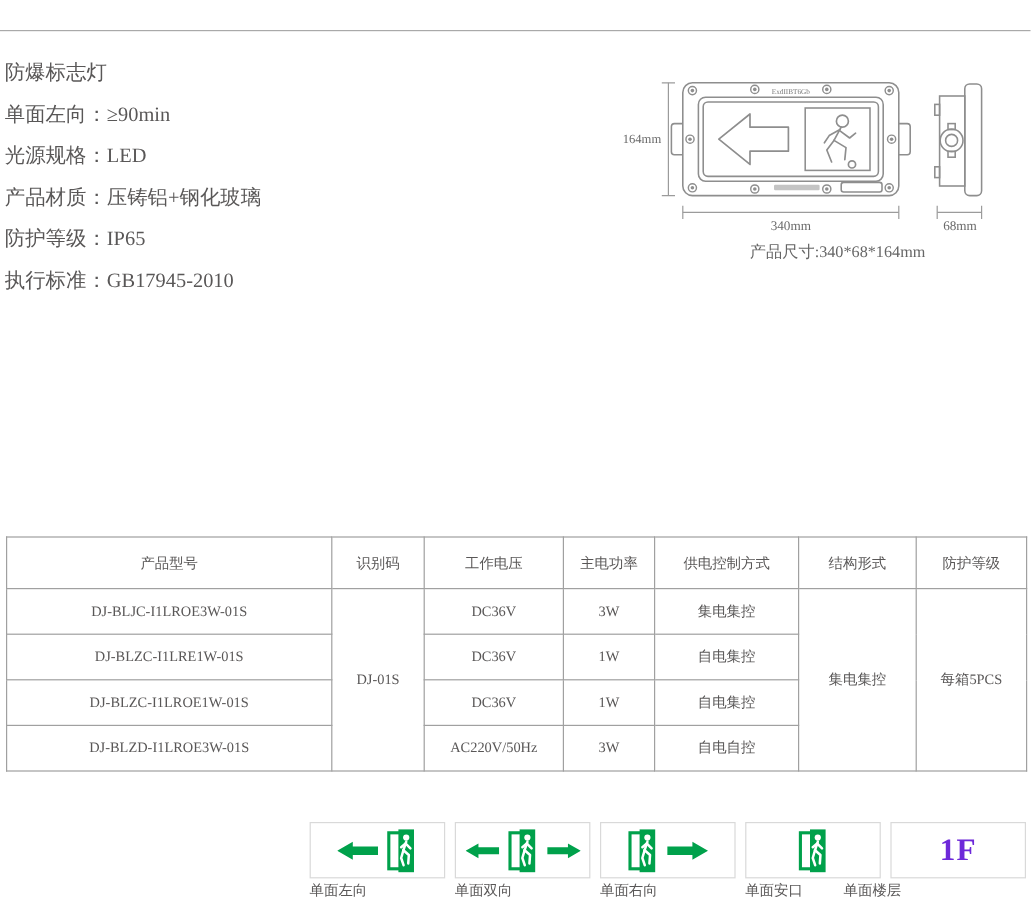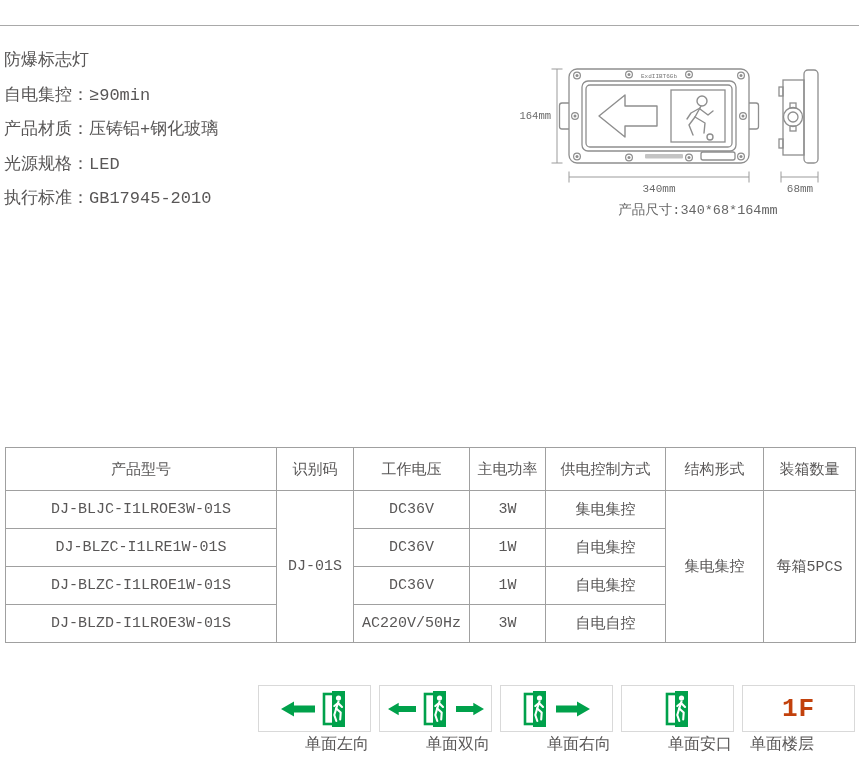--- a/index.html
+++ b/index.html
@@ -1,52 +1,53 @@
 <!DOCTYPE html>
 <html><head>
 <meta charset="utf-8">
 <style>
   html,body{margin:0;padding:0;background:#fff;}
   .canvas{
     position:relative;width:859px;height:765px;background:#ffffff;overflow:hidden;
-    font-family:Liberation Mono, monospace;color:#595757;
+    font-family:Liberation Serif, serif;color:#595757;
   }
   .topline{position:absolute;top:25px;left:0;width:859px;height:1px;background:#a9a9a9;}
   .specs{position:absolute;left:4px;top:44px;font-size:17px;line-height:34.5px;color:#595757;}
   .spec-title{font-size:17px;}
   .drawing{position:absolute;left:505px;top:53px;}
   .spec-table{
     position:absolute;left:5px;top:447px;width:850px;
-    border-collapse:collapse;table-layout:fixed;font-size:15px;color:#595757;
+    border-collapse:collapse;table-layout:fixed;font-size:12px;color:#595757;
   }
   .spec-table th,.spec-table td{
     border:1px solid #a0a0a0;text-align:center;vertical-align:middle;
     font-weight:normal;padding:0;overflow:hidden;white-space:nowrap;
   }
   .spec-table thead tr{height:43px;}
   .spec-table tbody tr{height:38px;}
   .vbox{
     position:absolute;top:685px;width:111px;height:45px;background:#fff;
     border:1px solid #d9d9d9;display:flex;align-items:center;justify-content:center;gap:7px;
   }
-  .vlabel{position:absolute;top:734px;width:111px;text-align:right;font-size:16px;color:#595757;}
-  .floor-text{font-size:26px;font-weight:bold;color:#c2410c;letter-spacing:1px;}
+  .vlabel{position:absolute;top:734px;width:111px;text-align:left;font-size:12px;color:#595757;}
+  .floor-text{font-size:26px;font-weight:bold;color:#6d28d9;letter-spacing:1px;}
 </style>
 </head>
 <body>
 
 <div class="canvas">
 
   <div class="topline"></div>
 
   <div class="specs">
     <div class="spec-title">防爆标志灯</div>
-    <div>自电集控：≥90min</div>
+    <div>单面左向：≥90min</div>
+    <div>光源规格：LED</div>
     <div>产品材质：压铸铝+钢化玻璃</div>
-    <div>光源规格：LED</div>
+    <div>防护等级：IP65</div>
     <div>执行标准：GB17945-2010</div>
   </div>
 
   <svg class="drawing" viewBox="0 0 354 170" width="354" height="170" xmlns="http://www.w3.org/2000/svg">
 
     <g stroke="#8e8e8e" fill="none" stroke-width="1.3">
       <rect x="64" y="16" width="180" height="94" rx="8"></rect>
       <rect x="77" y="28" width="154" height="70" rx="6"></rect>
       <rect x="81" y="32" width="146" height="62" rx="4"></rect>
       <path d="M64,50 h-7 a2.5,2.5 0 0 0 -2.5,2.5 v21 a2.5,2.5 0 0 0 2.5,2.5 h7"></path>
@@ -136,21 +137,21 @@
         <col style="width:92px">
     </colgroup>
     <thead>
       <tr>
         <th>产品型号</th>
         <th>识别码</th>
         <th>工作电压</th>
         <th>主电功率</th>
         <th>供电控制方式</th>
         <th>结构形式</th>
-        <th>装箱数量</th>
+        <th>防护等级</th>
       </tr>
     </thead>
     <tbody>
       <tr>
         <td>DJ-BLJC-I1LROE3W-01S</td>
         <td rowspan="4">DJ-01S</td>
         <td>DC36V</td>
         <td>3W</td>
         <td>集电集控</td>
         <td rowspan="4">集电集控</td>

